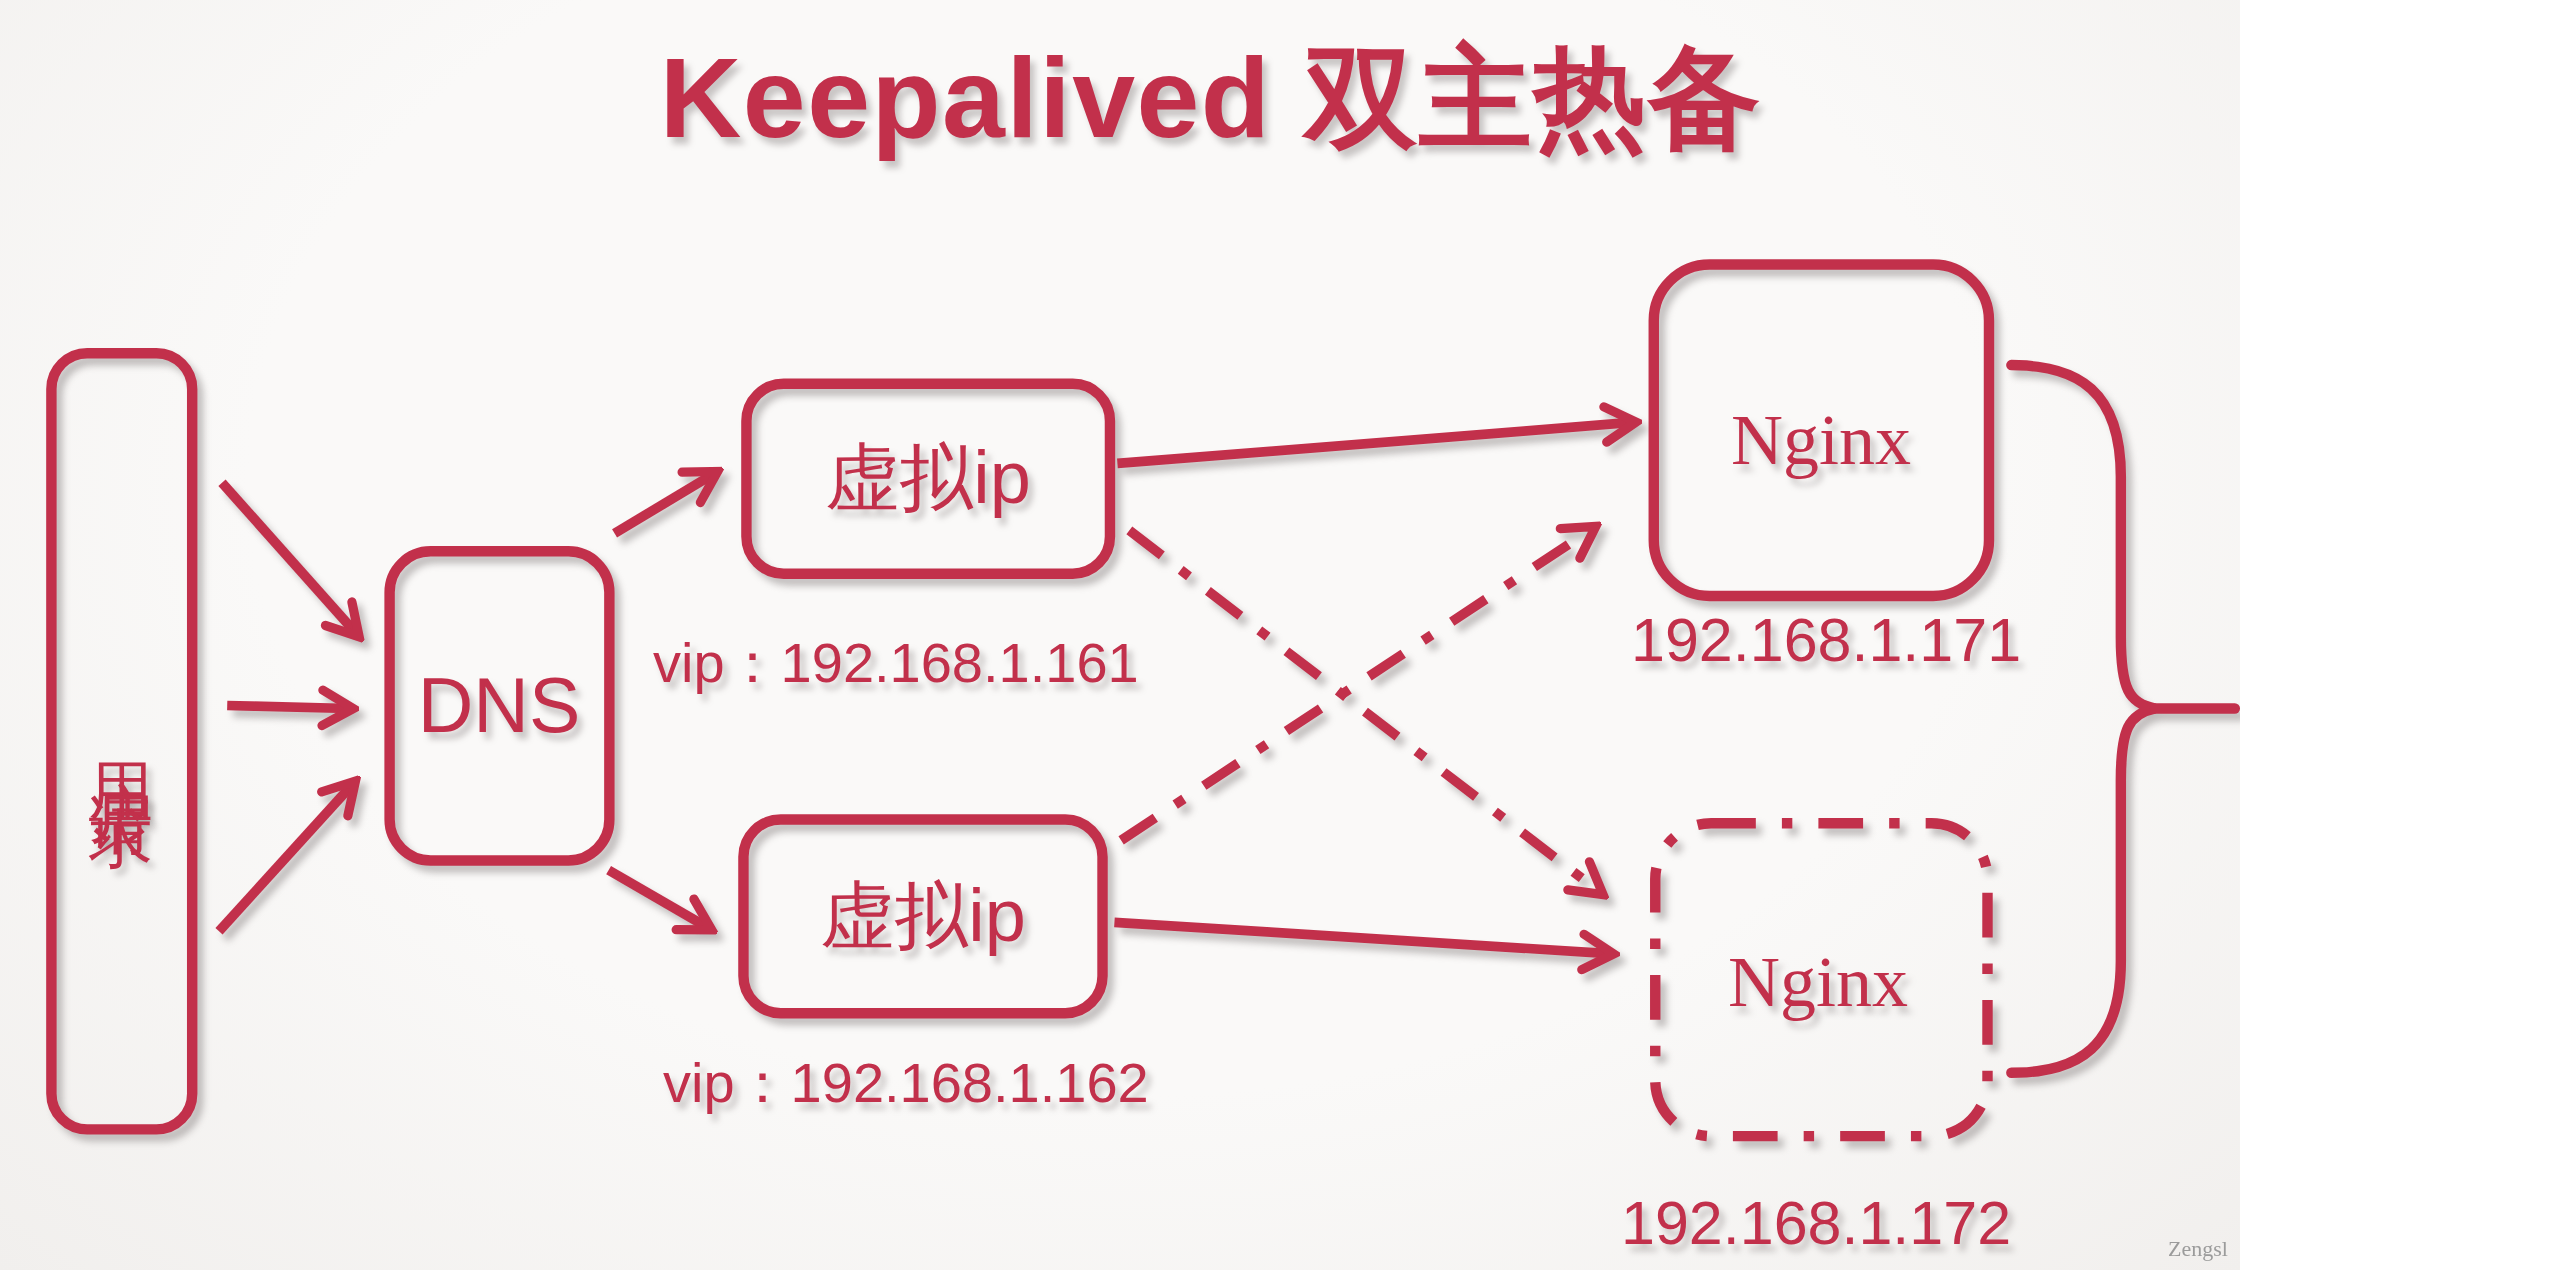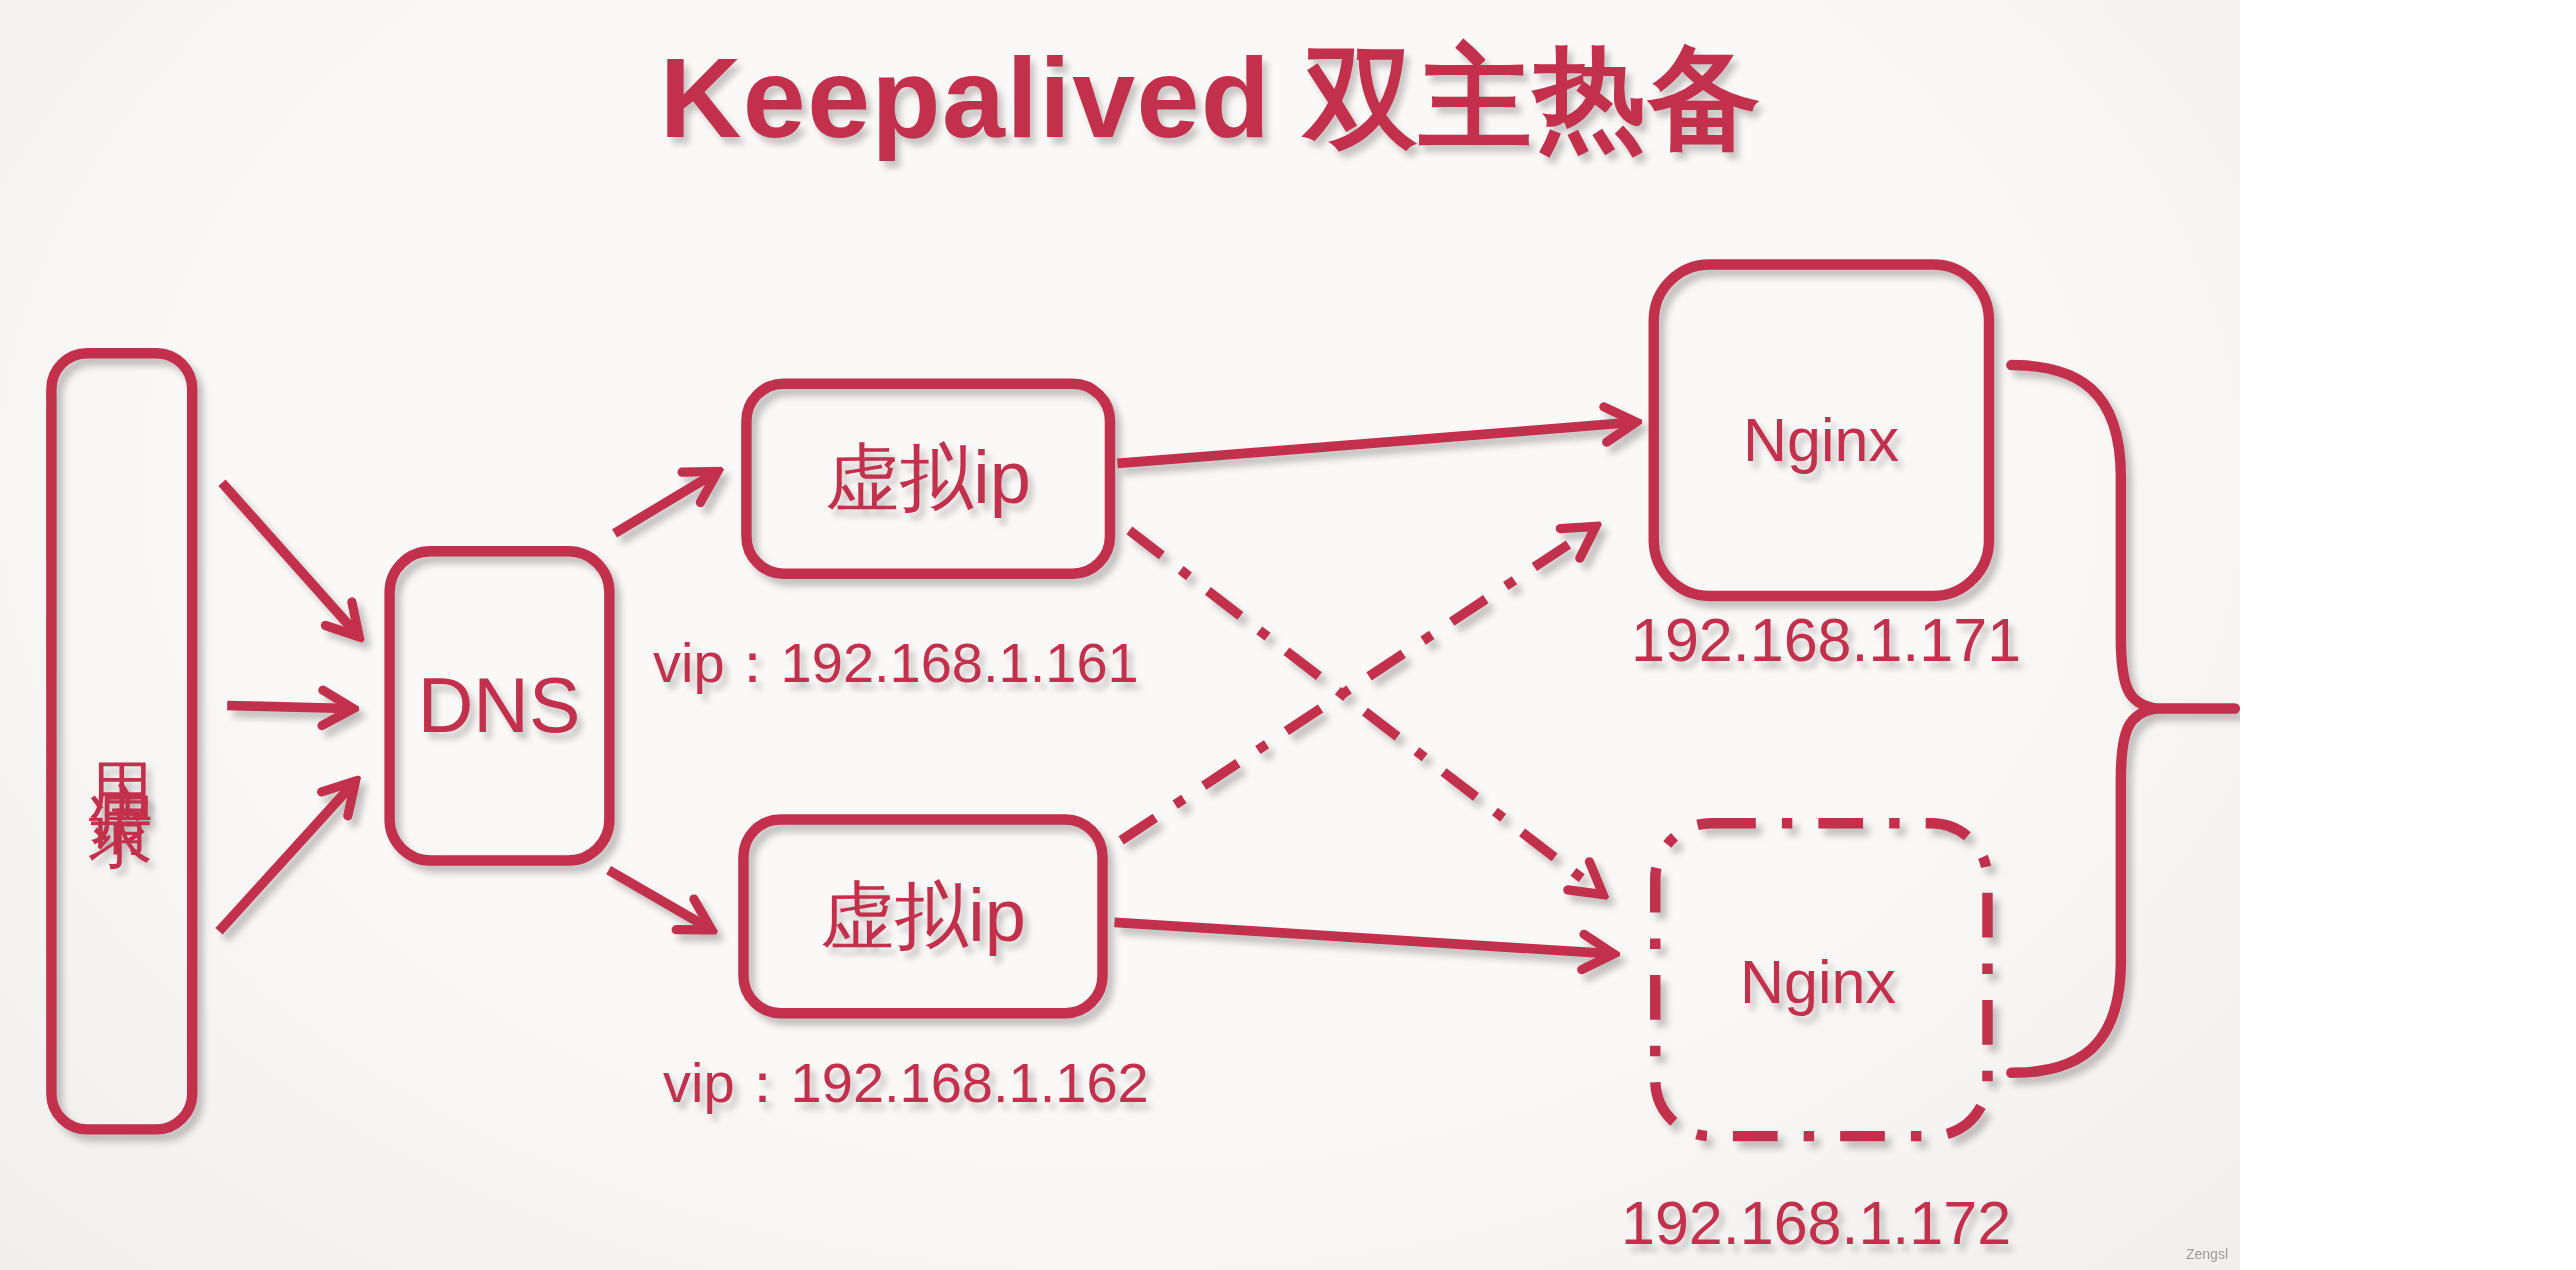--- a/index.html
+++ b/index.html
@@ -46,38 +46,38 @@
     font-size: 77px;
     text-align: center;
     line-height: 1.5;
   }
   .vip-label { transform: translate(-50%, -50%); font-size: 74px; }
   .vip-top-label    { left: 928px; top: 478px; }
   .vip-bottom-label { left: 923px; top: 916px; }
   .vip-caption { font-size: 56px; }
   .vip-caption-top    { left: 653px; top: 632px; }
   .vip-caption-bottom { left: 663px; top: 1052px; }
-  .nginx-label { transform: translate(-50%, -50%); font-size: 61px; }
+  .nginx-label { transform: translate(-50%, -50%); font-size: 72px; font-family: Liberation Serif, serif; }
   .nginx-top-label    { left: 1821px; top: 441px; }
   .nginx-bottom-label { left: 1818px; top: 983px; }
   .node-ip { font-size: 61px; }
   .nginx-top-ip    { left: 1631px; top: 607px; }
   .nginx-bottom-ip { left: 1621px; top: 1190px; }
   .brace-label {
     left: 2257px; top: 708px;
     transform: translateY(-50%);
     font-size: 72px;
   }
   .watermark {
     position: absolute;
     right: 12px; bottom: 9px;
-    font-size: 14px;
+    font-size: 22px;
     color: #9b9b9b;
     text-shadow: none;
-    font-family: Liberation Sans, sans-serif;
+    font-family: Liberation Serif, serif;
   }
 </style>
 </head>
 <body>
 
 <div class="stage">
 
   <svg class="diagram-svg" width="2576" height="1271" viewBox="0 0 3458 1706">
     <defs>
       <marker id="arrow" viewBox="0 0 60 60" refX="46" refY="30" markerWidth="62" markerHeight="62" markerUnits="userSpaceOnUse" orient="auto">

